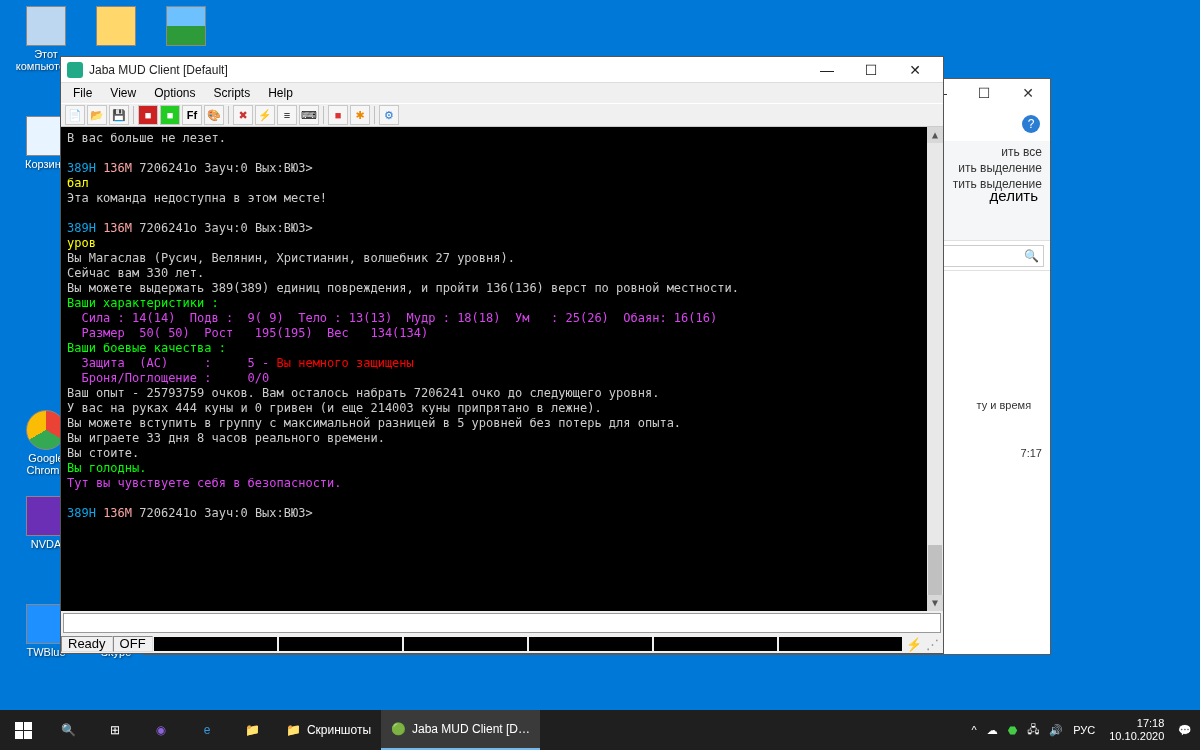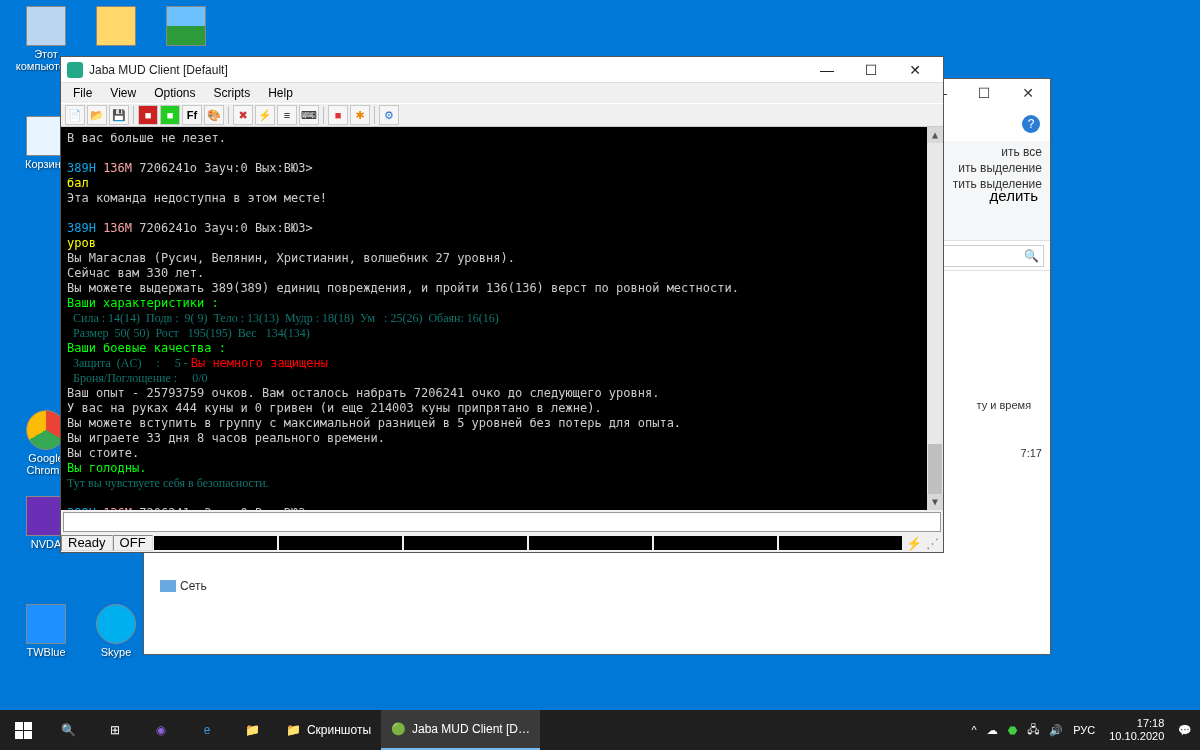--- a/index.html
+++ b/index.html
@@ -20,42 +20,42 @@
 .explorer-bg .nav { height: 30px; border-bottom: 1px solid #e0e0e0; display: flex; align-items: center; justify-content: flex-end; padding-right: 6px; }
 .explorer-bg .nav .search { width: 200px; height: 22px; border: 1px solid #ccc; display: flex; align-items: center; justify-content: flex-end; padding-right: 4px; color: #888; }
 .explorer-bg .status { position: absolute; bottom: 0; left: 0; right: 0; height: 22px; border-top: 1px solid #e0e0e0; display: flex; align-items: center; padding: 0 8px; font-size: 11px; color: #444; gap: 18px; }
 .explorer-bg .status .viewbtns { margin-left: auto; display: flex; gap: 2px; }
 .explorer-bg .status .vb { width: 22px; height: 18px; border: 1px solid #ccc; }
 .explorer-bg .sidepanel { position: absolute; right: 8px; top: 320px; font-size: 11px; color: #333; }
 .explorer-bg .net { position: absolute; left: 16px; top: 500px; font-size: 12px; color: #333; display: flex; align-items: center; gap: 4px; }
 .explorer-bg .neticon { width: 16px; height: 12px; background: #6aa9e0; }
 
 
-.mud { position: absolute; left: 60px; top: 56px; width: 884px; height: 497px; background: #f0f0f0; border: 1px solid #555; display: flex; flex-direction: column; }
+.mud { position: absolute; left: 60px; top: 56px; width: 884px; height: 598px; background: #f0f0f0; border: 1px solid #555; display: flex; flex-direction: column; }
 .mud .titlebar { height: 26px; background: #fff; display: flex; align-items: center; padding: 0 6px; border-bottom: 1px solid #ddd; }
 .mud .titlebar .appicon { width: 16px; height: 16px; background: #2a8; border-radius: 3px; margin-right: 6px; }
 .mud .titlebar .title { font-size: 12px; color: #222; }
 .mud .titlebar .winctls { margin-left: auto; display: flex; }
 .mud .titlebar .wc { width: 44px; height: 26px; text-align: center; line-height: 26px; font-size: 14px; color: #222; }
 .mud .menubar { height: 20px; display: flex; align-items: center; padding: 0 4px; gap: 2px; background: #f0f0f0; font-size: 12px; }
 .mud .menubar .mi { padding: 2px 8px; }
 .mud .toolbar { height: 24px; display: flex; align-items: center; padding: 2px 4px; gap: 2px; background: #f0f0f0; border-bottom: 1px solid #ccc; border-top: 1px solid #fff; }
 .mud .toolbar .tb { width: 20px; height: 20px; border: 1px solid #c8c8c8; background: #f6f6f6; display: flex; align-items: center; justify-content: center; font-size: 11px; }
 .mud .toolbar .sep { width: 1px; height: 18px; background: #c0c0c0; margin: 0 2px; }
 .mud .term { flex: 1; background: #000; color: #ccc; font-family: "Lucida Console", Consolas, monospace; font-size: 12px; line-height: 15px; padding: 4px 6px; overflow: hidden; position: relative; white-space: pre; }
 .mud .term .scroll { position: absolute; right: 0; top: 0; bottom: 0; width: 16px; background: #e8e8e8; }
 .mud .term .scroll .thumb { position: absolute; left: 1px; right: 1px; bottom: 16px; height: 50px; background: #c0c0c0; }
 .mud .term .scroll .arr { position: absolute; left: 0; right: 0; height: 16px; background: #d8d8d8; text-align: center; font-size: 10px; line-height: 16px; color: #555; }
 .mud .inputbar { height: 20px; background: #fff; border: 1px solid #999; margin: 2px; }
 .mud .statusbar { height: 18px; display: flex; align-items: center; background: #f0f0f0; font-size: 13px; }
 .mud .statusbar .sc { padding: 0 6px; border: 1px inset #ddd; height: 16px; line-height: 14px; }
 .mud .statusbar .blk { flex: 1; height: 14px; background: #000; margin: 0 1px; }
 .mud .statusbar .end { display: flex; align-items: center; gap: 3px; padding: 0 4px; }
 
-.g { color: #0f0; } .c { color: #0f766e; font-family: Liberation Serif, serif; } .y { color: #ff0; } .r { color: #f00; } .w { color: #ccc; } .dg { color: #fca5a5; } .bg { color: #0ea5e9; margin-top: 46px; }
+.g { color: #0f0; } .c { color: #d946ef; } .y { color: #ff0; } .r { color: #f00; } .w { color: #ccc; } .dg { color: #fca5a5; } .bg { color: #0ea5e9; margin-top: 46px; }
 
 
 .taskbar { position: absolute; left: 0; right: 0; bottom: 0; height: 40px; background: #1f1f1f; display: flex; align-items: center; color: #fff; }
 .taskbar .start { width: 46px; height: 40px; display: flex; align-items: center; justify-content: center; }
 .taskbar .tbi { width: 46px; height: 40px; display: flex; align-items: center; justify-content: center; }
 .taskbar .task { height: 40px; display: flex; align-items: center; padding: 0 10px; gap: 6px; font-size: 12px; }
 .taskbar .task.active { background: #3a3a3a; border-bottom: 2px solid #76b9ed; }
 .taskbar .tray { margin-left: auto; display: flex; align-items: center; gap: 10px; padding: 0 8px; font-size: 11px; }
 .taskbar .tray .clock { text-align: right; line-height: 13px; padding: 0 4px; }
 .winlogo { display: grid; grid-template-columns: 8px 8px; grid-template-rows: 8px 8px; gap: 1px; }

